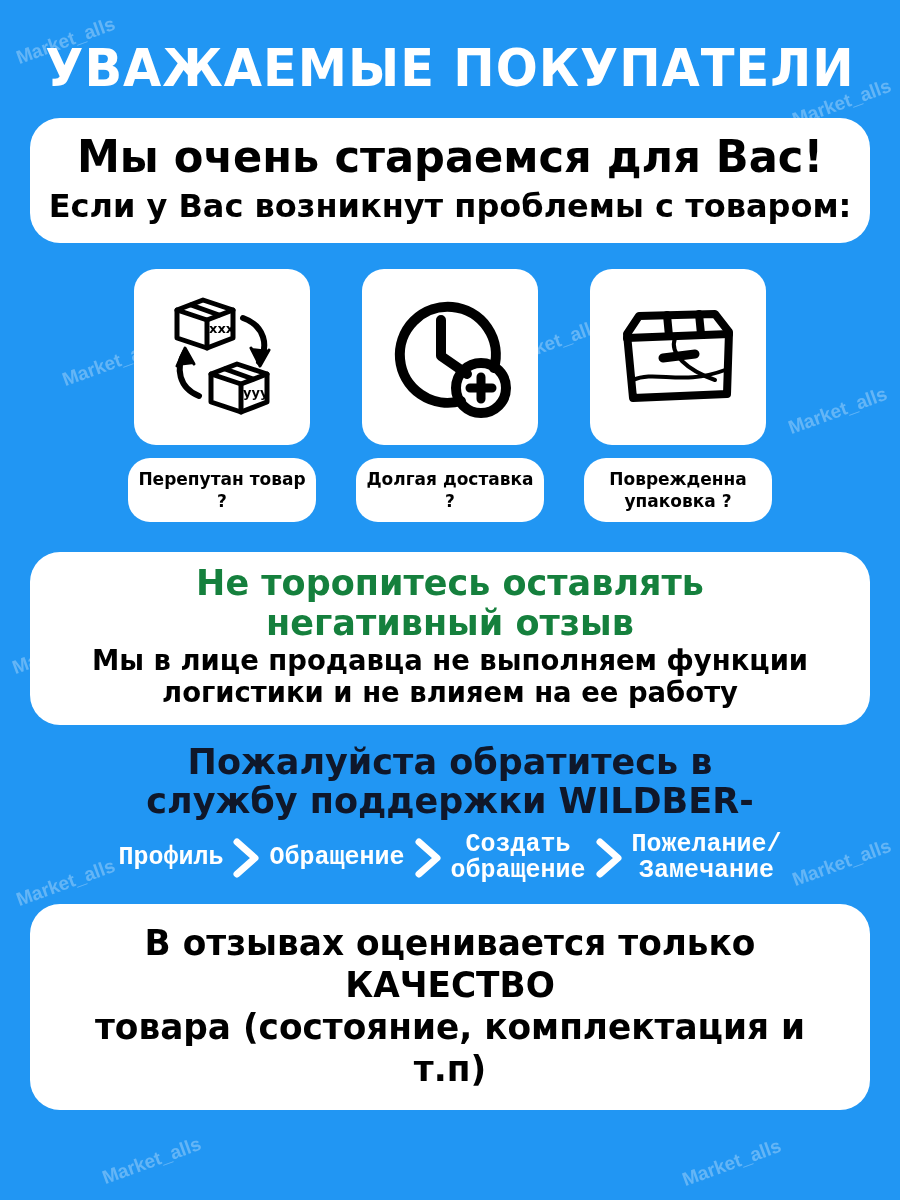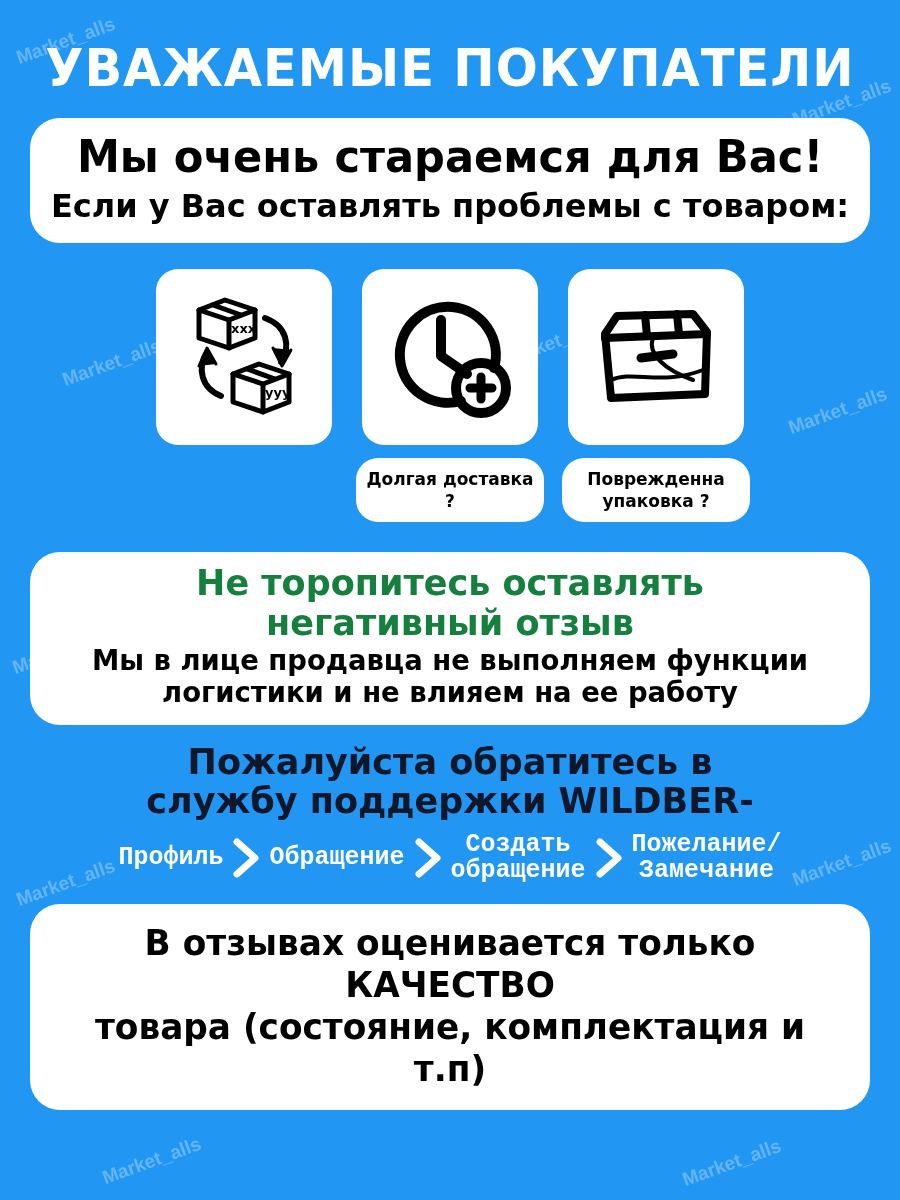--- a/index.html
+++ b/index.html
@@ -82,22 +82,23 @@
     color: #000;
     line-height: 1.2;
     margin-top: 6px;
     font-family: "DejaVu Sans", sans-serif;
   }
 
   
   .icon-row {
     display: flex;
     justify-content: center;
-    gap: 30px;
+    gap: 52px;
     margin-bottom: 8px;
+    align-items: flex-end;
   }
   .icon-col {
     width: 176px;
     display: flex;
     flex-direction: column;
     align-items: center;
   }
   .icon-box {
     width: 176px;
     height: 176px;
@@ -209,21 +210,21 @@
   <span class="wm" style="left:100px; top:1150px;">Market_alls</span>
   <span class="wm" style="left:680px; top:1152px;">Market_alls</span>
 </div>
 
 <div class="page">
 
   <h1 class="headline">УВАЖАЕМЫЕ ПОКУПАТЕЛИ</h1>
 
   <div class="card intro">
     <div class="intro-line1">Мы очень стараемся для Вас!</div>
-    <div class="intro-line2">Если у Вас оставлять проблемы с товаром:</div>
+    <div class="intro-line2">Если у Вас возникнут проблемы с товаром:</div>
   </div>
 
   <div class="icon-row">
 
     <div class="icon-col">
       <div class="icon-box">
         <svg width="150" height="150" viewBox="0 0 150 150" aria-hidden="true">
           <g fill="none" stroke="#000" stroke-width="5" stroke-linejoin="round" stroke-linecap="round">
 
             <path d="M30 28 L56 18 L86 28 L86 56 L60 66 L30 56 Z"></path>
@@ -238,20 +239,22 @@
 
             <path d="M96 36 C118 44 122 64 112 80" stroke-width="6"></path>
             <path d="M104 66 L113 84 L122 68" fill="#000" stroke-width="3"></path>
             <path d="M52 114 C32 106 28 86 38 70" stroke-width="6"></path>
             <path d="M30 84 L38 66 L47 82" fill="#000" stroke-width="3"></path>
           </g>
           <text x="62" y="51" font-family="DejaVu Sans, sans-serif" font-size="13" font-weight="700" fill="#000">xxx</text>
           <text x="96" y="115" font-family="DejaVu Sans, sans-serif" font-size="13" font-weight="700" fill="#000">yyy</text>
         </svg>
       </div>
+      <div class="icon-caption">Перепутан
+товар ?</div>
     </div>
 
     <div class="icon-col">
       <div class="icon-box">
         <svg width="150" height="150" viewBox="0 0 150 150" aria-hidden="true">
           <g fill="none" stroke="#000" stroke-width="10" stroke-linecap="round" stroke-linejoin="round">
             <path d="M119 86 A48 48 0 1 0 86 119"></path>
             <path d="M66 38 L66 74 L92 92"></path>
             <circle cx="106" cy="106" r="25"></circle>
             <path d="M106 95 L106 117 M95 106 L117 106" stroke-width="9"></path>

